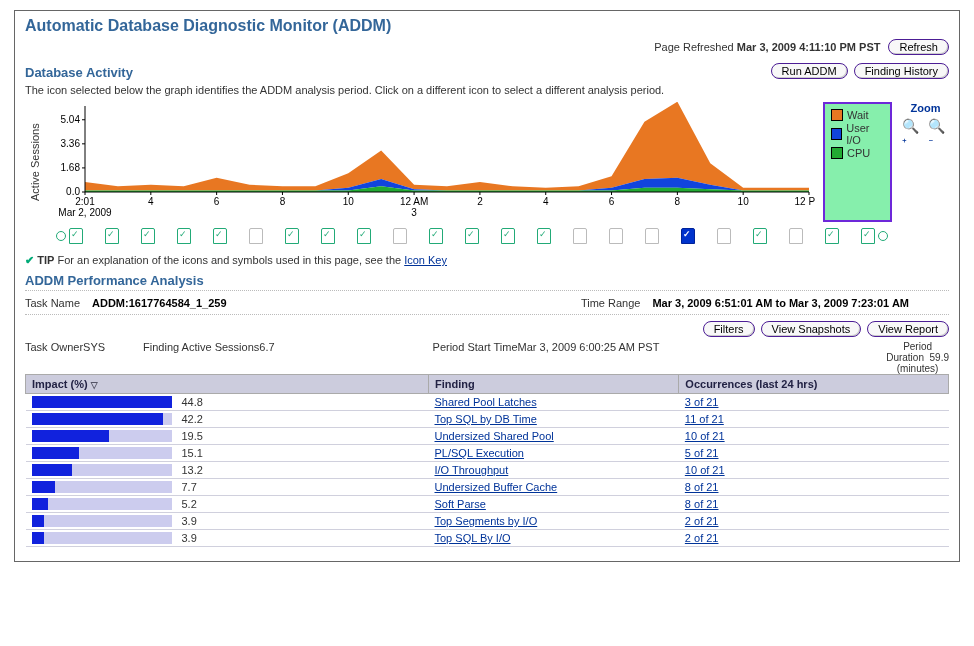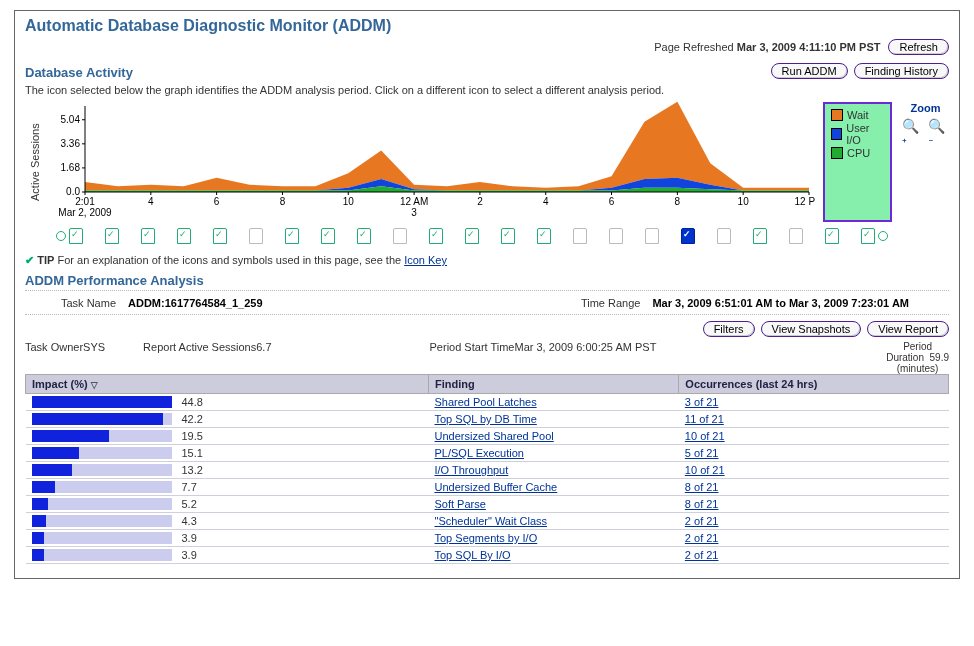--- a/index.html
+++ b/index.html
@@ -29,21 +29,21 @@
 .clip.blueFill { background: #0033cc; border-color:#002299; }
 .clip.blueFill::after { content: "✓"; color: #fff; font-size: 9px; position:absolute; left:1px; top:0; font-weight:bold; }
 .clip.circ-l::before, .clip.circ-r::before { content:""; position:absolute; width:8px; height:8px; border:1px solid #2a7; border-radius:50%; background:#fff; top:2px; }
 .clip.circ-l::before { left:-14px; }
 .clip.circ-r::before { right:-14px; }
 .tip-row { margin: 4px 0; }
 .tip-icon { color: #0a7; font-weight: bold; }
 .tip-label { color: #333; font-weight: bold; }
 a { color: #003399; text-decoration: underline; cursor: pointer; }
 .dot-rule { border: none; border-top: 1px dotted #bbb; margin: 2px 0 6px; }
-.kv-grid { display: flex; flex-wrap: wrap; margin-left: 36px; }
+.kv-grid { display: flex; flex-wrap: wrap; }
 .kv-grid .seg { margin-right: 40px; padding-bottom: 3px; }
 .kv-grid .k { color: #333; margin-right: 12px; }
 .kv-grid .v { font-weight: bold; color: #000; }
 .action-row { display: flex; justify-content: flex-end; gap: 6px; margin: 4px 0; }
 .info-row { display: flex; align-items: flex-start; }
 .info-row .left { display:flex; gap:38px; flex:1; }
 .info-row .dur { text-align:center; font-size:10px; }
 table.findings { width: 100%; border-collapse: collapse; margin-top: 0; }
 table.findings th { text-align: left; font-weight: bold; background: #ccccdd; border: 1px solid #aaa; padding: 3px 6px; color: #224; font-size:11px; }
 table.findings th:first-child { width: 390px; }
@@ -187,21 +187,21 @@
 
   <div class="action-row">
     <button class="btn">Filters</button>
     <button class="btn">View Snapshots</button>
     <button class="btn">View Report</button>
   </div>
 
   <div class="info-row">
     <div class="left">
       <div class="seg"><span class="k">Task Owner</span><span class="v">SYS</span></div>
-      <div class="seg"><span class="k">Report Active Sessions</span><span class="v">6.7</span></div>
+      <div class="seg"><span class="k">Finding Active Sessions</span><span class="v">6.7</span></div>
       <div class="seg" style="margin-left:120px"><span class="k">Period Start Time</span><span class="v">Mar 3, 2009 6:00:25 AM PST</span></div>
     </div>
     <div class="dur">
       <div>Period</div>
       <div><span>Duration</span>&nbsp;&nbsp;<span class="v">59.9</span></div>
       <div>(minutes)</div>
     </div>
   </div>
 
   <table class="findings">
@@ -294,32 +294,20 @@
               <span class="imp-val">5.2</span>
             </div>
           </td>
           <td><a>Soft Parse</a></td>
           <td><a>8 of 21</a></td>
         </tr>
         <tr>
           <td>
             <div class="imp-cell">
               <div class="bar-wrap">
-                <div class="bar-fill" style="width:10%"></div>
-              </div>
-              <span class="imp-val">4.3</span>
-            </div>
-          </td>
-          <td><a>"Scheduler" Wait Class</a></td>
-          <td><a>2 of 21</a></td>
-        </tr>
-        <tr>
-          <td>
-            <div class="imp-cell">
-              <div class="bar-wrap">
                 <div class="bar-fill" style="width:9%"></div>
               </div>
               <span class="imp-val">3.9</span>
             </div>
           </td>
           <td><a>Top Segments by I/O</a></td>
           <td><a>2 of 21</a></td>
         </tr>
         <tr>
           <td>

